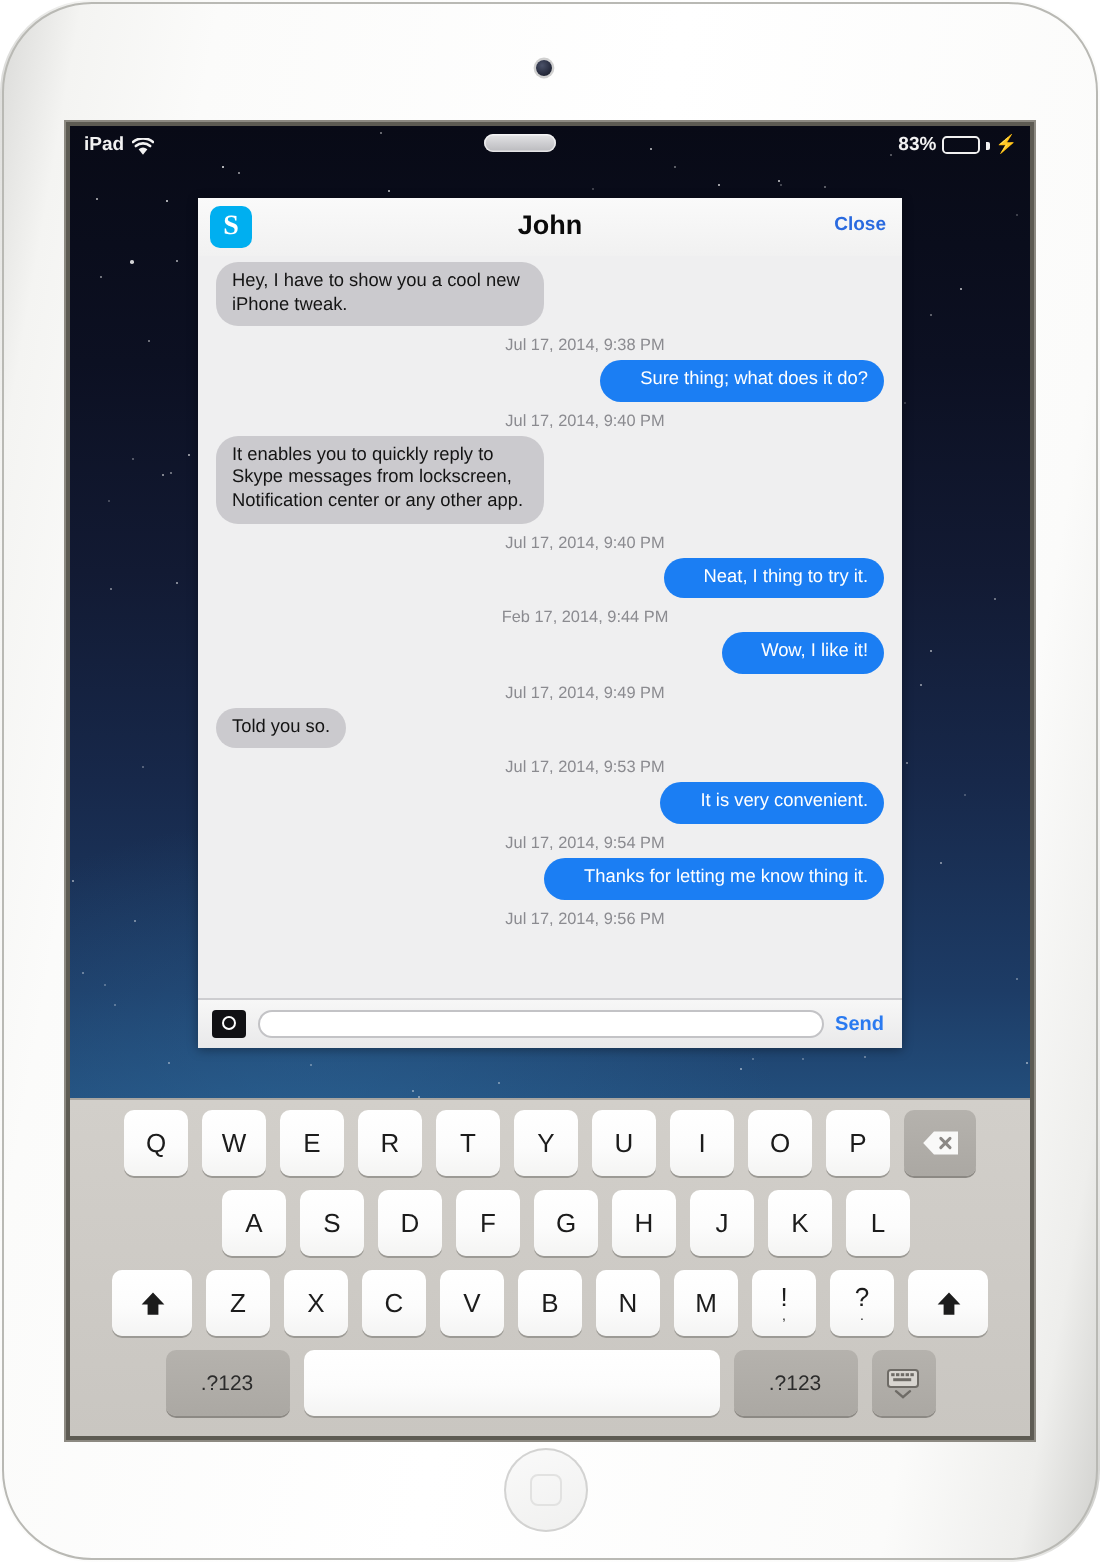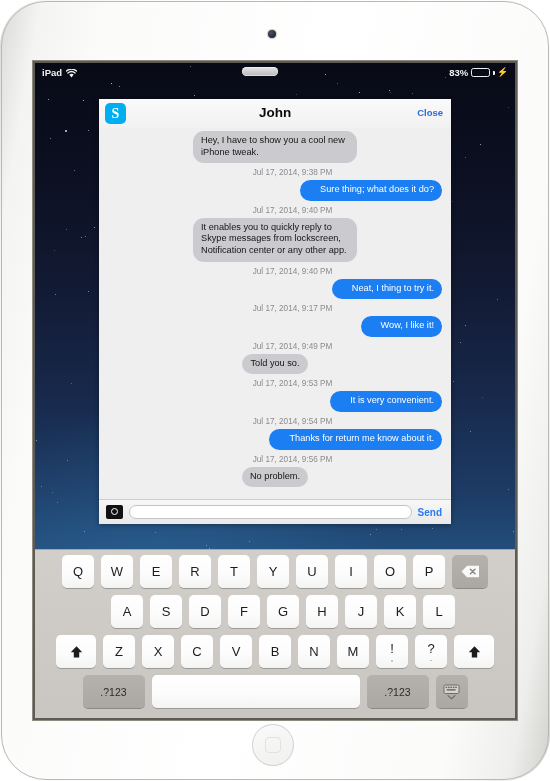--- a/index.html
+++ b/index.html
@@ -60,21 +60,21 @@
     background:#00aff0;display:flex;align-items:center;justify-content:center;
     color:#ffffff;font-size:14px;font-weight:bold;font-family:"Liberation Serif",serif;}
   #skype-title{position:absolute;left:0;top:6px;width:352px;text-align:center;
     font-size:13.5px;font-weight:bold;color:#0b0b0b;}
   #close-button{position:absolute;right:8px;top:8px;font-size:9.5px;font-weight:bold;color:#2a6adf;}
 
   
   #thread{position:absolute;left:0;top:29px;width:352px;height:371px;overflow:hidden;
     background:#efeff0;}
   .msg-row{width:352px;box-sizing:border-box;padding:0 9px;display:flex;margin-top:3px;}
-  .msg-row.left{justify-content:center;}
+  .msg-row.left{justify-content:flex-start;}
   .msg-row.right{justify-content:flex-end;}
   .bubble{max-width:148px;border-radius:11px;padding:4px 8px 5px 8px;
     font-size:9.2px;line-height:11.6px;position:relative;}
   .bubble.them{background:#cbcace;color:#141414;}
   .bubble.me{background:#1b7ef3;color:#ffffff;padding-left:20px;}
   .bubble.them:after{content:"";position:absolute;left:-3px;bottom:2px;width:8px;height:9px;
     background:#cbcace;border-bottom-right-radius:9px;z-index:-1;}
   .bubble.me:after{content:"";position:absolute;right:-3px;bottom:2px;width:8px;height:9px;
     background:#1b7ef3;border-bottom-left-radius:9px;z-index:-1;}
   .stamp{width:387px;text-align:center;font-size:8.2px;color:#8b8b90;margin:5px 0 2px 0;}
@@ -393,40 +393,37 @@
             <div class="bubble me">Sure thing; what does it do?</div>
           </div>
           <div class="stamp">Jul 17, 2014, 9:40 PM</div>
           <div class="msg-row left">
             <div class="bubble them">It enables you to quickly reply to Skype messages from lockscreen, Notification center or any other app.</div>
           </div>
           <div class="stamp">Jul 17, 2014, 9:40 PM</div>
           <div class="msg-row right">
             <div class="bubble me">Neat, I thing to try it.</div>
           </div>
-          <div class="stamp">Jul 17, 2014, 9:17 PM</div>
+          <div class="stamp">Feb 17, 2014, 9:44 PM</div>
           <div class="msg-row right">
             <div class="bubble me">Wow, I like it!</div>
           </div>
           <div class="stamp">Jul 17, 2014, 9:49 PM</div>
           <div class="msg-row left">
             <div class="bubble them">Told you so.</div>
           </div>
           <div class="stamp">Jul 17, 2014, 9:53 PM</div>
           <div class="msg-row right">
             <div class="bubble me">It is very convenient.</div>
           </div>
           <div class="stamp">Jul 17, 2014, 9:54 PM</div>
           <div class="msg-row right">
-            <div class="bubble me">Thanks for return me know about it.</div>
+            <div class="bubble me">Thanks for letting me know thing it.</div>
           </div>
           <div class="stamp">Jul 17, 2014, 9:56 PM</div>
-          <div class="msg-row left">
-            <div class="bubble them">No problem.</div>
-          </div>
         </div>
 
       <div id="composer">
         <div id="camera-button"></div>
         <input id="message-input" type="text" placeholder="" style="">
         <div id="send-button">Send</div>
       </div>
     </div>
 
     <div id="keyboard">

